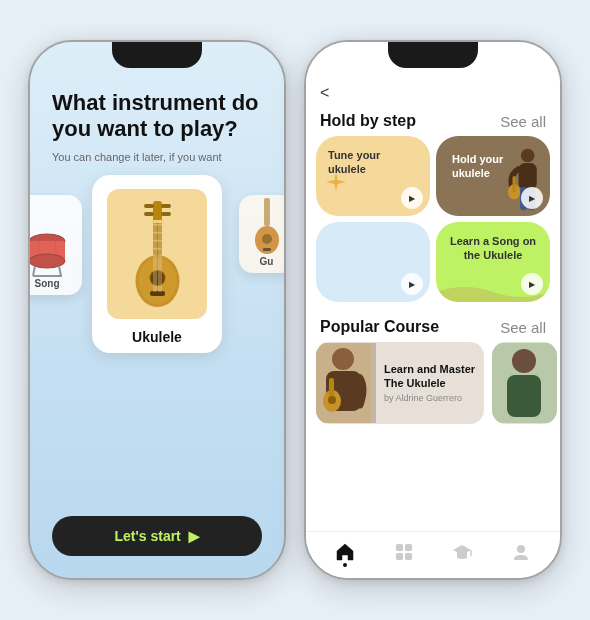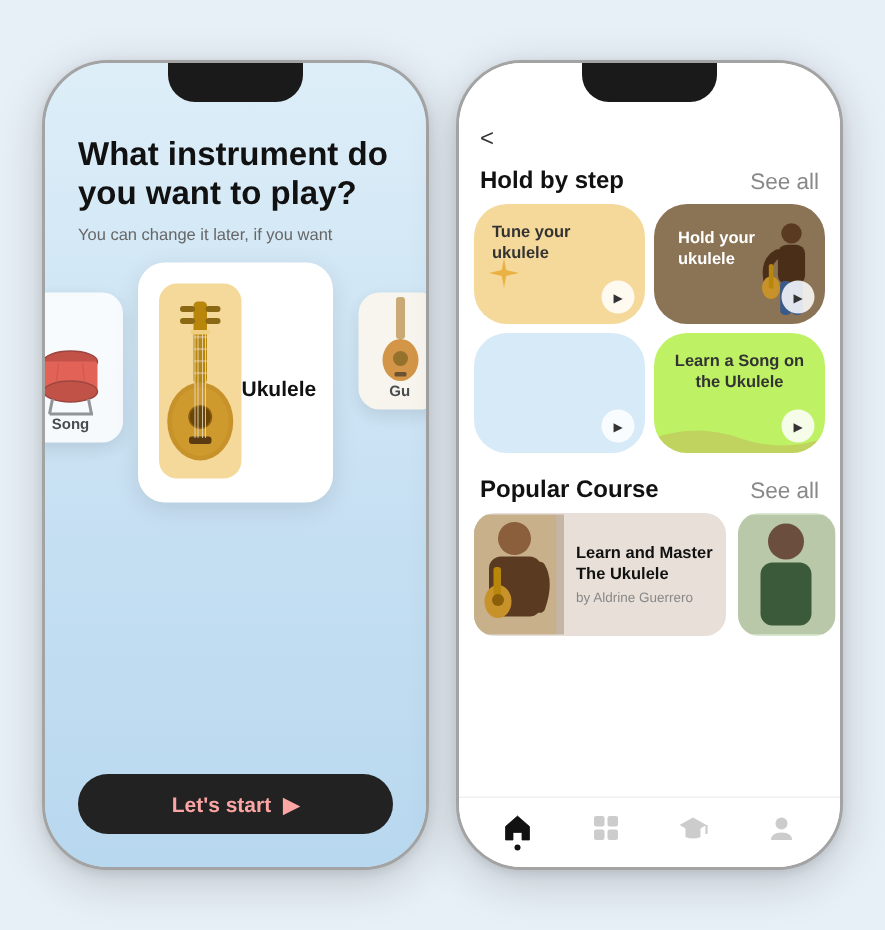--- a/index.html
+++ b/index.html
@@ -90,21 +90,21 @@
       position: relative;
       margin-top: 8px;
     }
 
     .instrument-card {
       background: #fff;
       border-radius: 18px;
       width: 130px;
       padding: 14px 14px 8px 14px;
       display: flex;
-      flex-direction: row;
+      flex-direction: column;
       align-items: center;
       box-shadow: 0 4px 16px rgba(0,0,0,0.10);
       z-index: 2;
     }
 
     .ukulele-bg {
       background: #f5d99a;
       border-radius: 12px;
       width: 100px;
       height: 130px;
@@ -172,21 +172,21 @@
       font-weight: 600;
       color: #333;
     }
 
     .start-btn {
       position: absolute;
       bottom: 22px;
       left: 22px;
       right: 22px;
       background: #222;
-      color: #fca5a5;
+      color: #bef264;
       border-radius: 30px;
       padding: 12px 0;
       font-size: 14px;
       font-weight: 600;
       text-align: left;
       display: flex;
       align-items: center;
       justify-content: center;
       gap: 8px;
       cursor: pointer;

